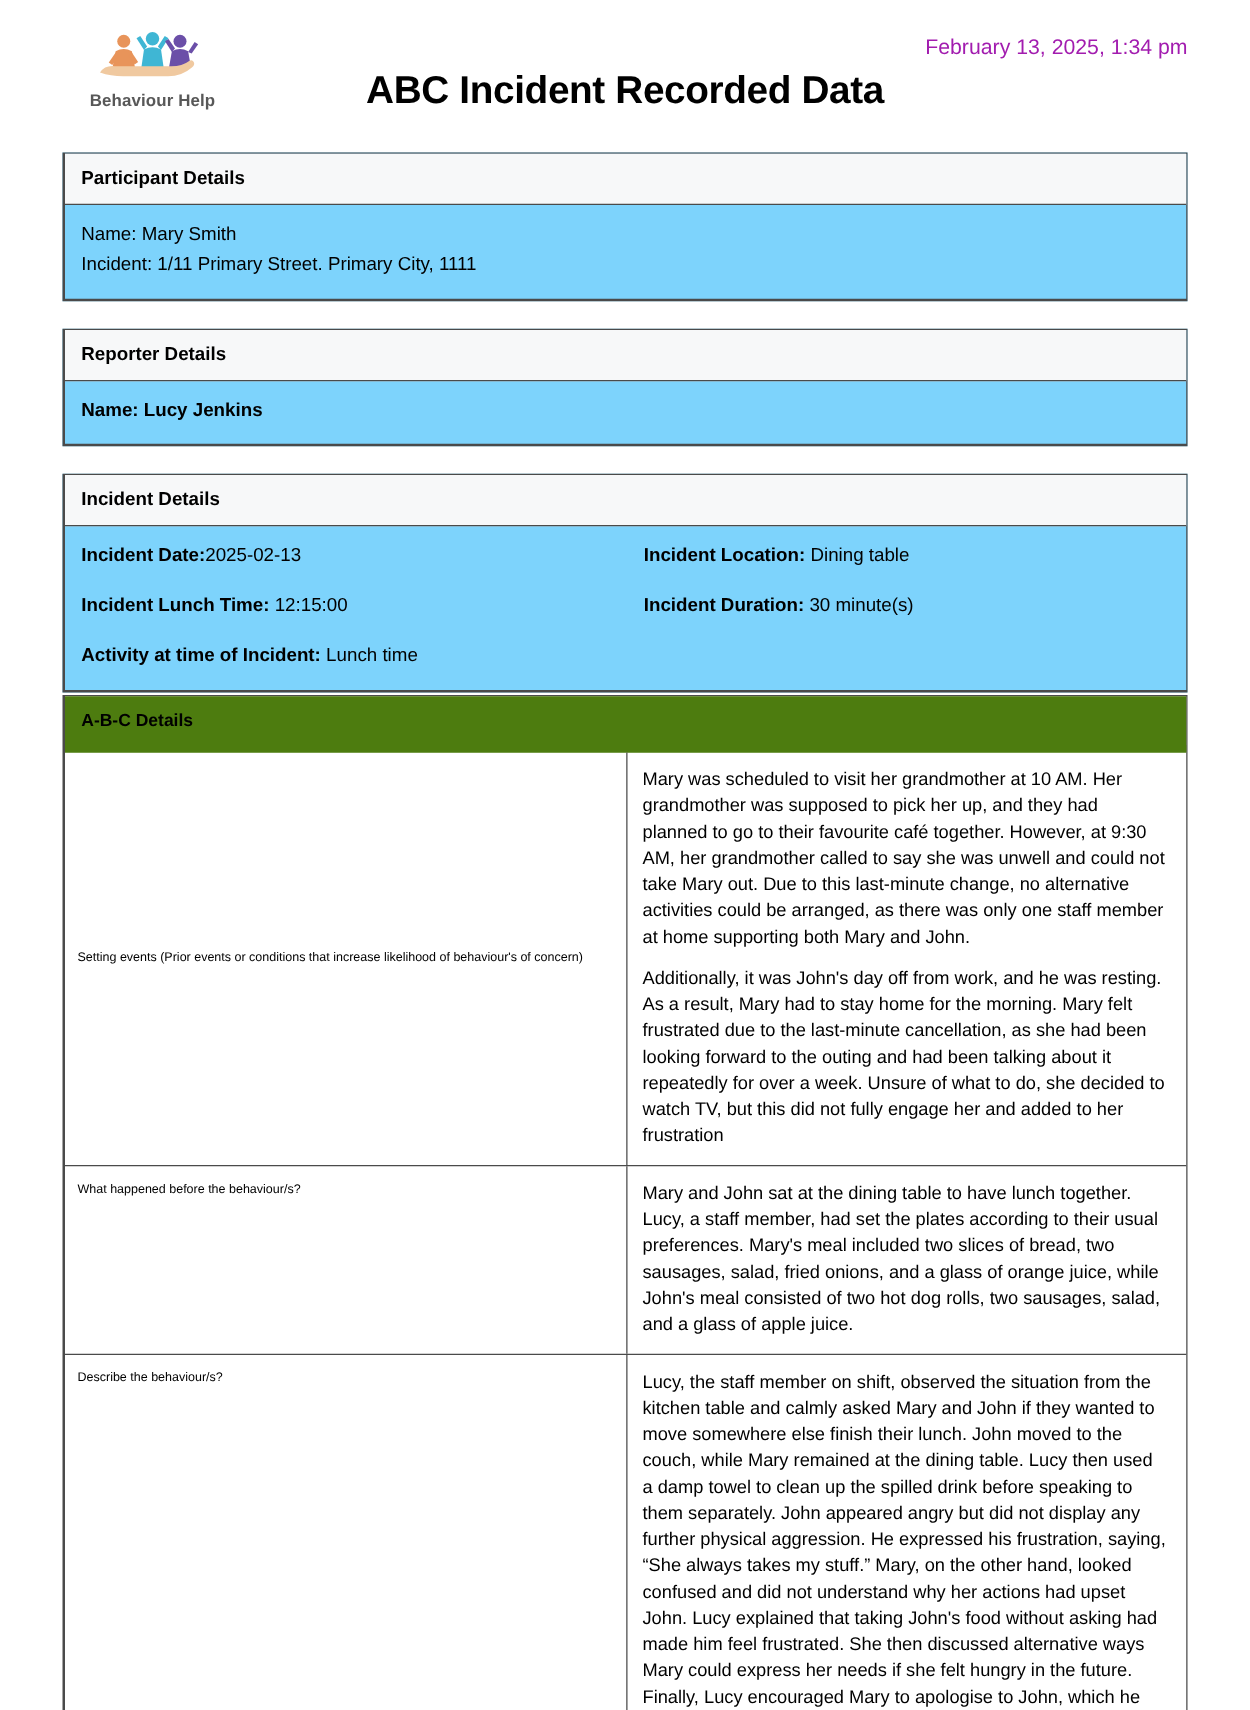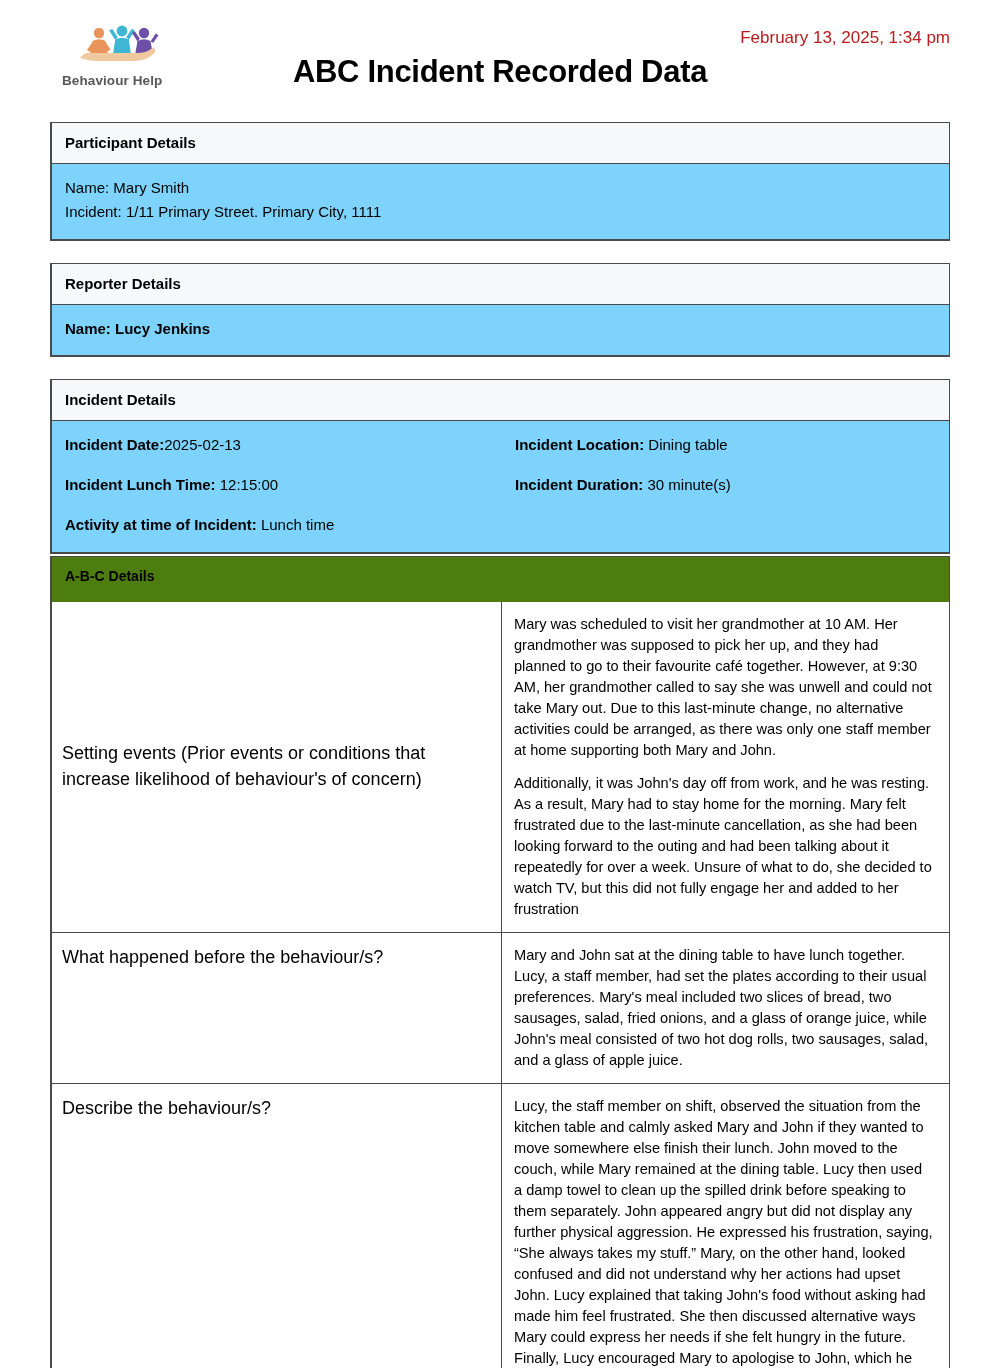--- a/index.html
+++ b/index.html
@@ -19,21 +19,21 @@
   
   .page-header {
     position: relative;
     height: 112px;
   }
   .logo-block {
     position: absolute;
     left: 62px;
     top: 20px;
     width: 120px;
-    text-align: left;
+    text-align: center;
   }
   .logo-mark {
     width: 100px;
     height: 52px;
     margin: 0 auto;
     position: relative;
   }
   .logo-mark svg { display: block; }
   .logo-word {
     font-size: 13.5px;
@@ -51,21 +51,21 @@
     font-size: 31px;
     font-weight: bold;
     letter-spacing: -0.3px;
   }
   .doc-date {
     position: absolute;
     right: 50px;
     top: 28px;
     font-size: 17px;
     font-weight: normal;
-    color: #b91c1c;
+    color: #a21caf;
   }
 
   
   .sheet {
     position: absolute;
     left: 50px;
     width: 900px;
   }
   .card {
     border: 1px solid #4a4a4a;
@@ -118,21 +118,21 @@
   .abc-row {
     display: flex;
     border-bottom: 1.5px solid #4a4a4a;
   }
   .abc-row:last-child { border-bottom: none; }
   .abc-q {
     width: 450px;
     box-sizing: border-box;
     border-right: 1px solid #4a4a4a;
     padding: 12px 14px 12px 10px;
-    font-size: 18px;
+    font-size: 10px;
     line-height: 1.42;
   }
   .abc-a {
     flex: 1;
     box-sizing: border-box;
     padding: 12px 16px 12px 12px;
     font-size: 14.6px;
     line-height: 1.44;
   }
   .abc-a p { margin: 0 0 12px 0; }

